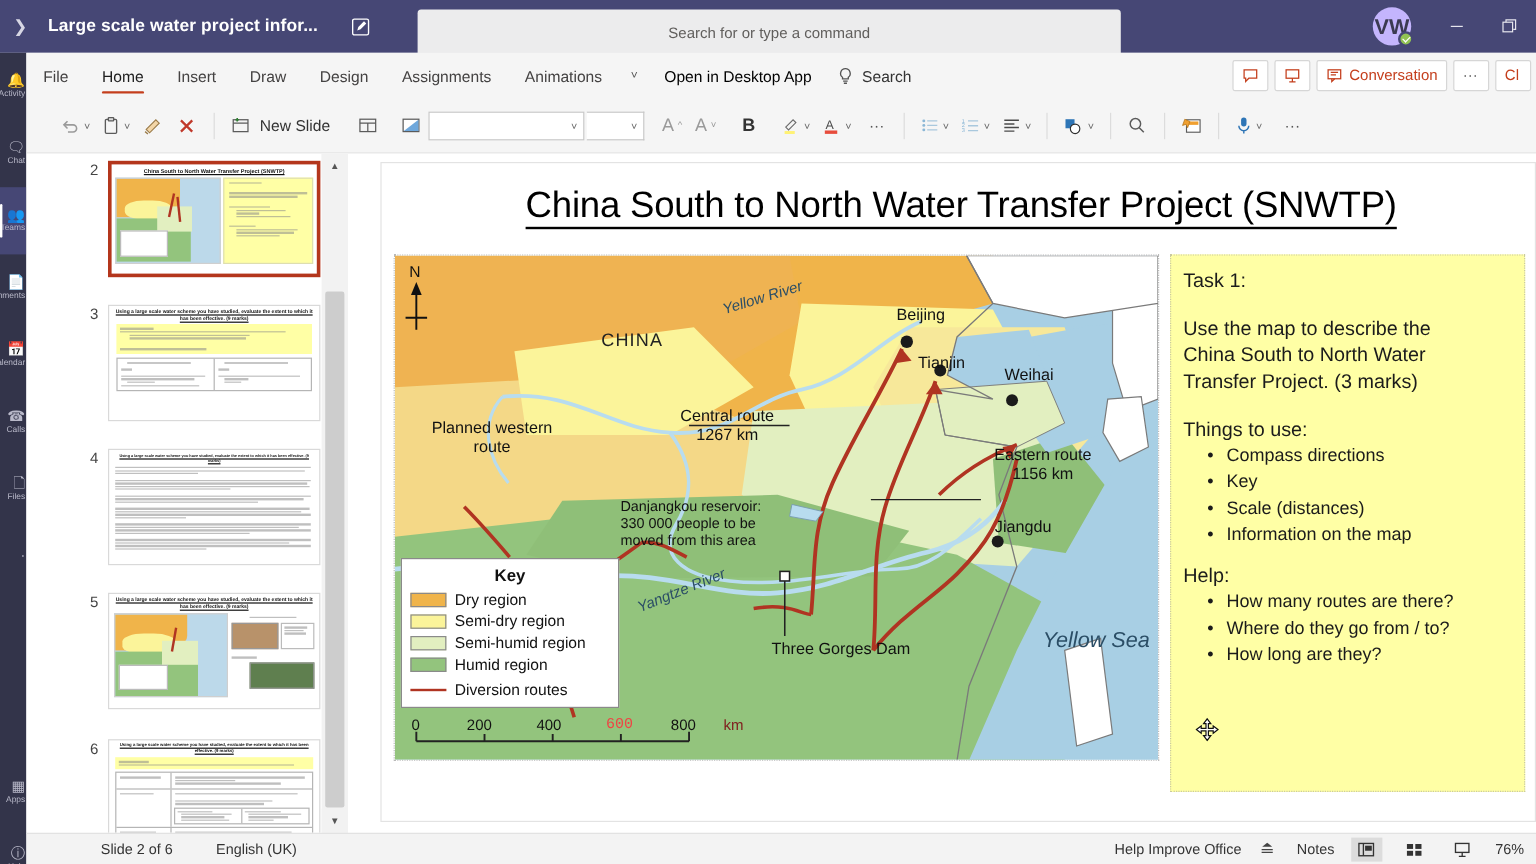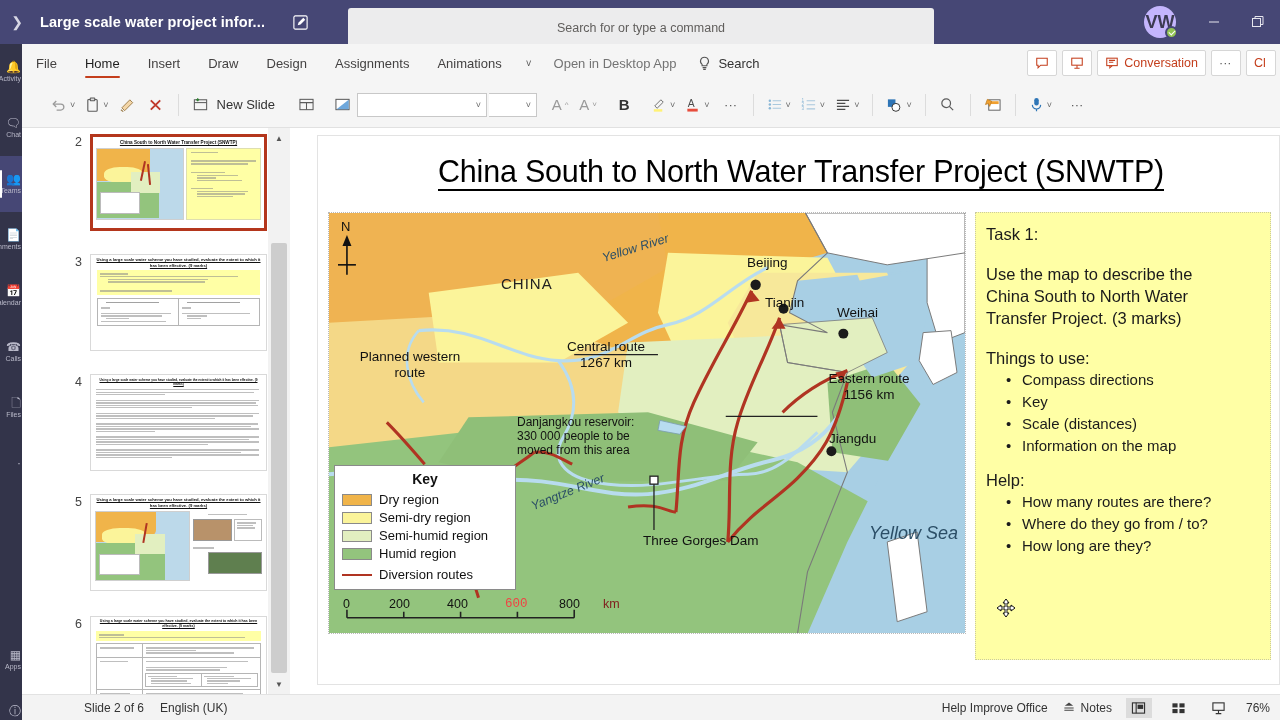--- a/index.html
+++ b/index.html
@@ -84,21 +84,21 @@
     background: #c43e1c; border-radius: 2px;
   }
   .tab-caret { padding: 0 10px; font-size: 10px; color: #555; display:flex;align-items:center;height:38px;}
   .ribbon-right { position: absolute; right: 4px; top: 2px; height: 34px; display: flex; align-items: center; }
   .rbtn {
     height: 26px; min-width: 30px; padding: 0 7px; margin-left: 5px;
     border: 1px solid #d6d6d6; background: #fff; border-radius: 2px;
     display: flex; align-items: center; gap: 5px;
     font-size: 12.5px; color: #c43e1c;
   }
-  .plainlink { font-size: 13px; color: #737373; padding: 0 12px; display:flex;align-items:center;height:38px;}
+  .plainlink { font-size: 13px; color: #000000; padding: 0 12px; display:flex;align-items:center;height:38px;}
   .searchgroup{ display:flex;align-items:center;gap:7px;padding-left:10px;height:38px;font-size:13px;color:#333;}
 
   
   .toolrow {
     position: absolute; left: 0; top: 38px; right: 0; height: 45px;
     display: flex; align-items: center; padding-left: 24px; gap: 2px;
   }
   .tbtn {
     height: 28px; min-width: 26px; padding: 0 4px; display: flex; align-items: center;
     justify-content: center; gap: 3px; font-size: 13px; color: #333; border-radius: 2px;
@@ -178,21 +178,21 @@
   .tp-gap { height: 18px; }
   .tp-bul { font-size: 15px; line-height: 22px; padding-left: 36px; position: relative; }
   .tp-bul::before { content: "•"; position: absolute; left: 20px; }
 
   
   .statusbar {
     position: absolute; left: 22px; top: 694px; width: 1258px; height: 26px;
     background: #f3f3f3; border-top: 1px solid #e2e2e2;
     display: flex; align-items: center;
   }
-  .sb-left { display: flex; align-items: center; gap: 16px; padding-left: 62px; font-size: 12px; color: #333; }
+  .sb-left { display: flex; align-items: center; gap: 36px; padding-left: 62px; font-size: 12px; color: #333; }
   .sb-right { position: absolute; right: 10px; display: flex; align-items: center; gap: 14px; font-size: 12px; color: #333; }
   .sb-view { width: 26px; height: 20px; display: flex; align-items: center; justify-content: center; }
   .sb-view.active { background: #dcdcdc; }
 
   
   .movecursor { position: absolute; left: 706px; top: 470px; width: 20px; height: 20px; }
 </style>
 </head>
 <body>
 <div id="app">
@@ -854,21 +854,21 @@
   </div>
 </div>
 
 <div class="statusbar">
   <div class="sb-left">
     <span>Slide 2 of 6</span>
     <span>English (UK)</span>
   </div>
   <div class="sb-right">
     <span>Help Improve Office</span>
-    <span style="display:flex;gap:5px">
+    <span style="display:flex;gap:18px">
       <svg width="14" height="13" viewBox="0 0 15 14" fill="none" stroke="#444" stroke-width="1.1">
         <path d="M7.5 1.5 L12 5 H3z" fill="#444" stroke="none"></path>
         <path d="M2.5 7.5h10M2.5 10h10"></path>
       </svg>
       <span>Notes</span>
     </span>
     <span class="sb-view active">
       <svg width="15" height="14" viewBox="0 0 16 15" fill="none" stroke="#333" stroke-width="1.2">
         <rect x="1.5" y="2" width="13" height="11"></rect>
             <path d="M5.5 2v11"></path>

